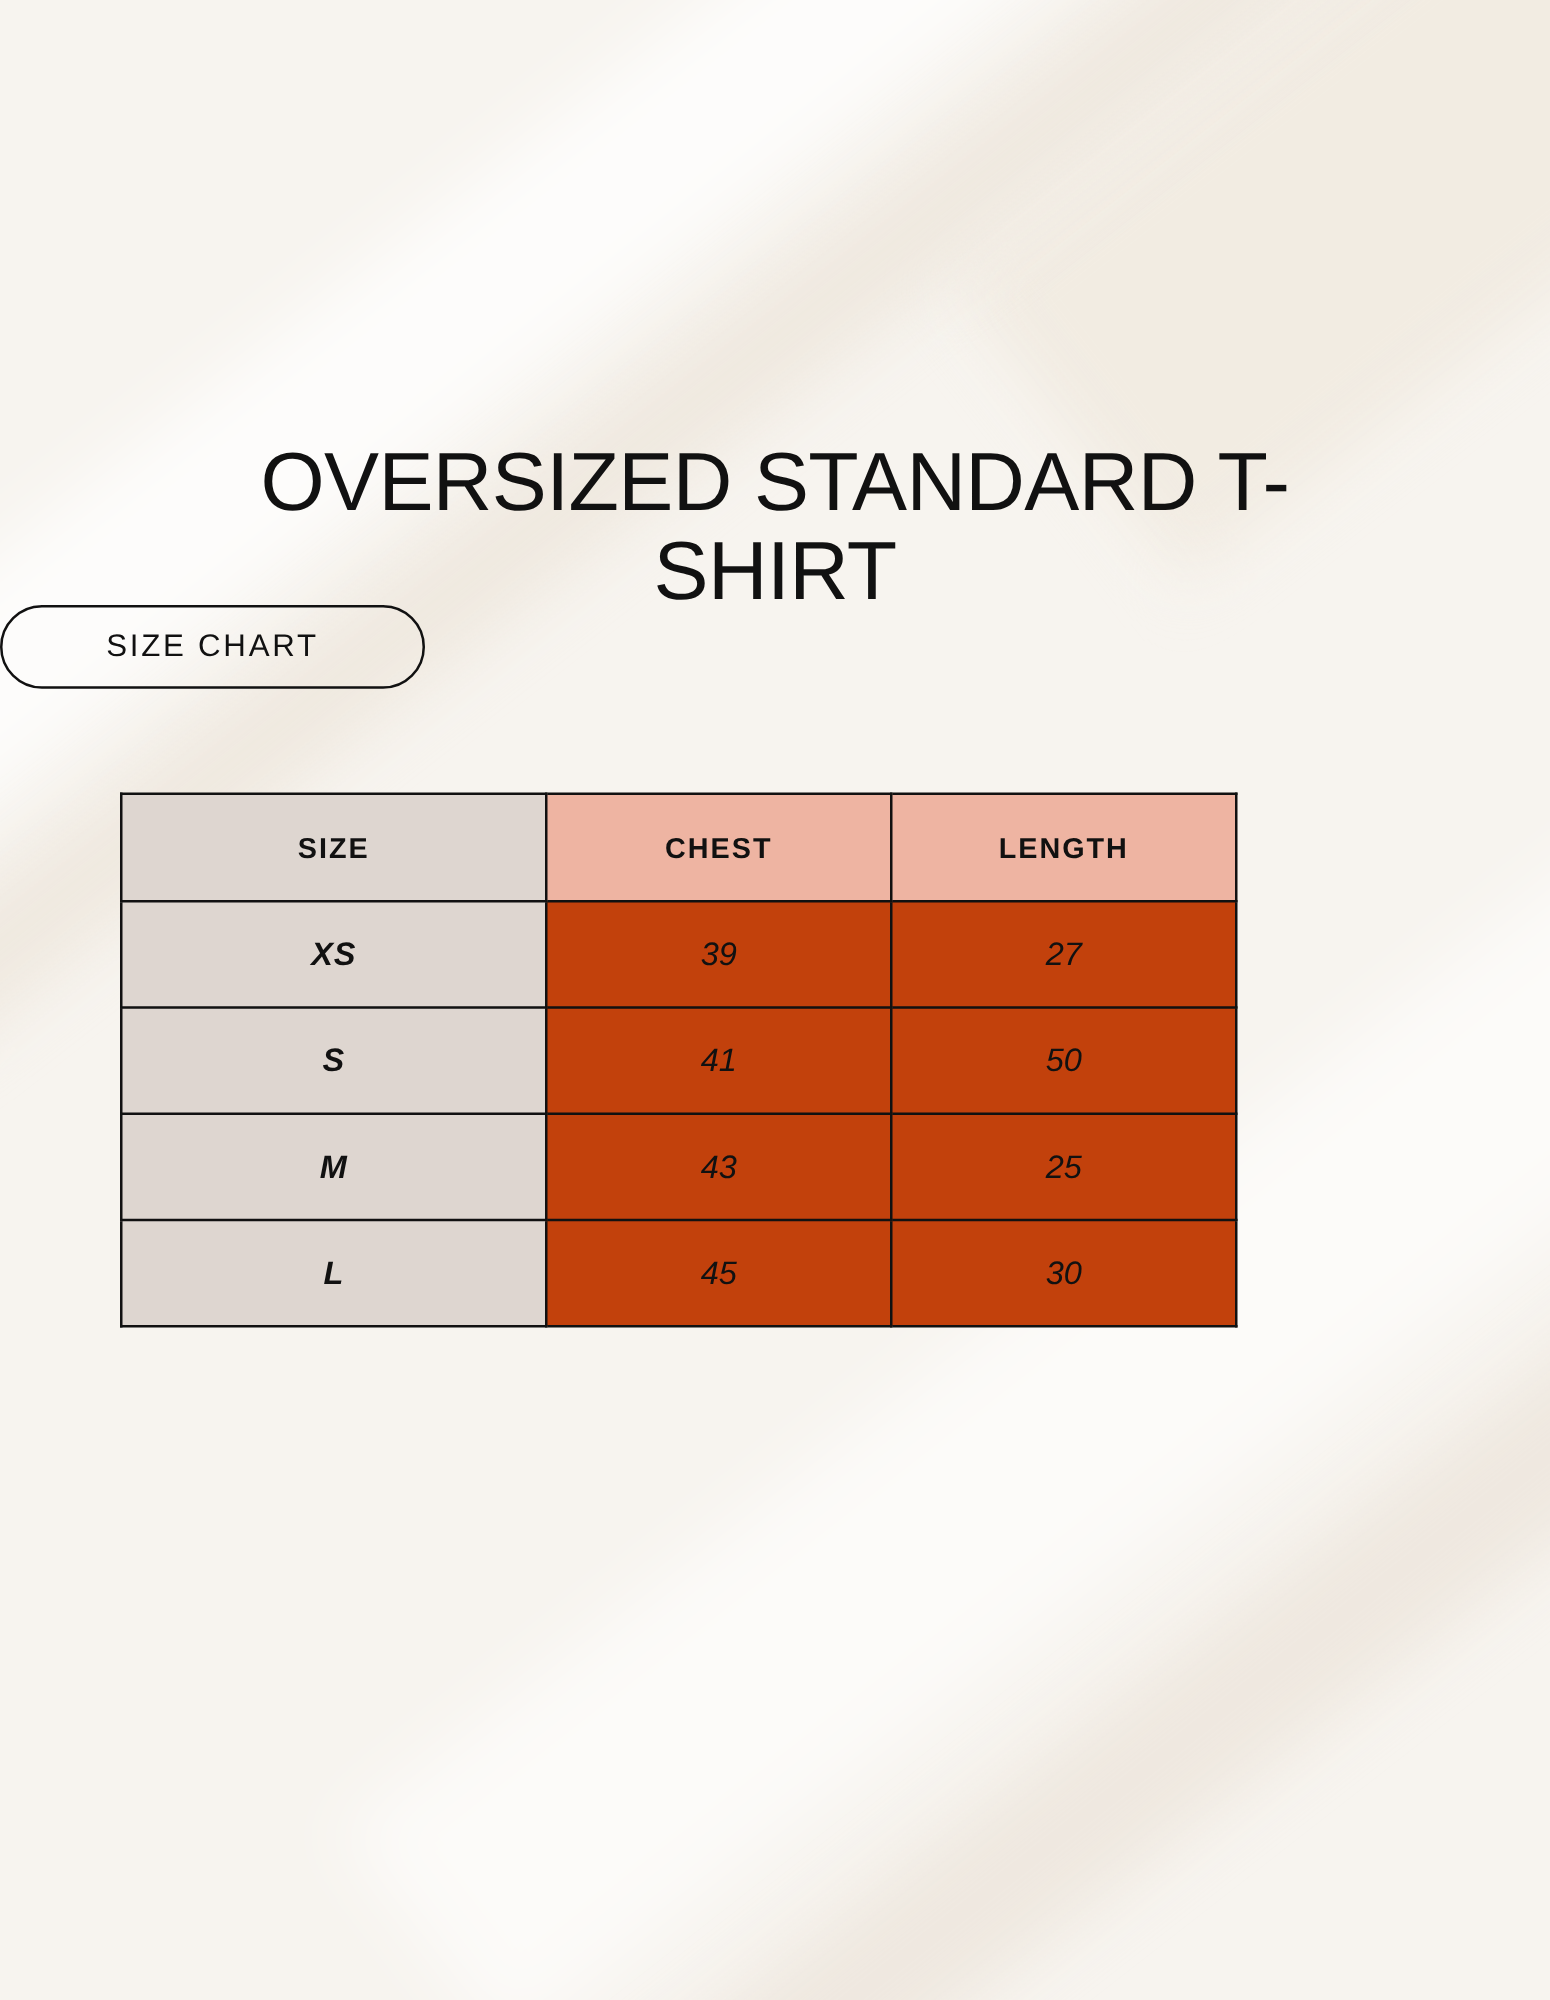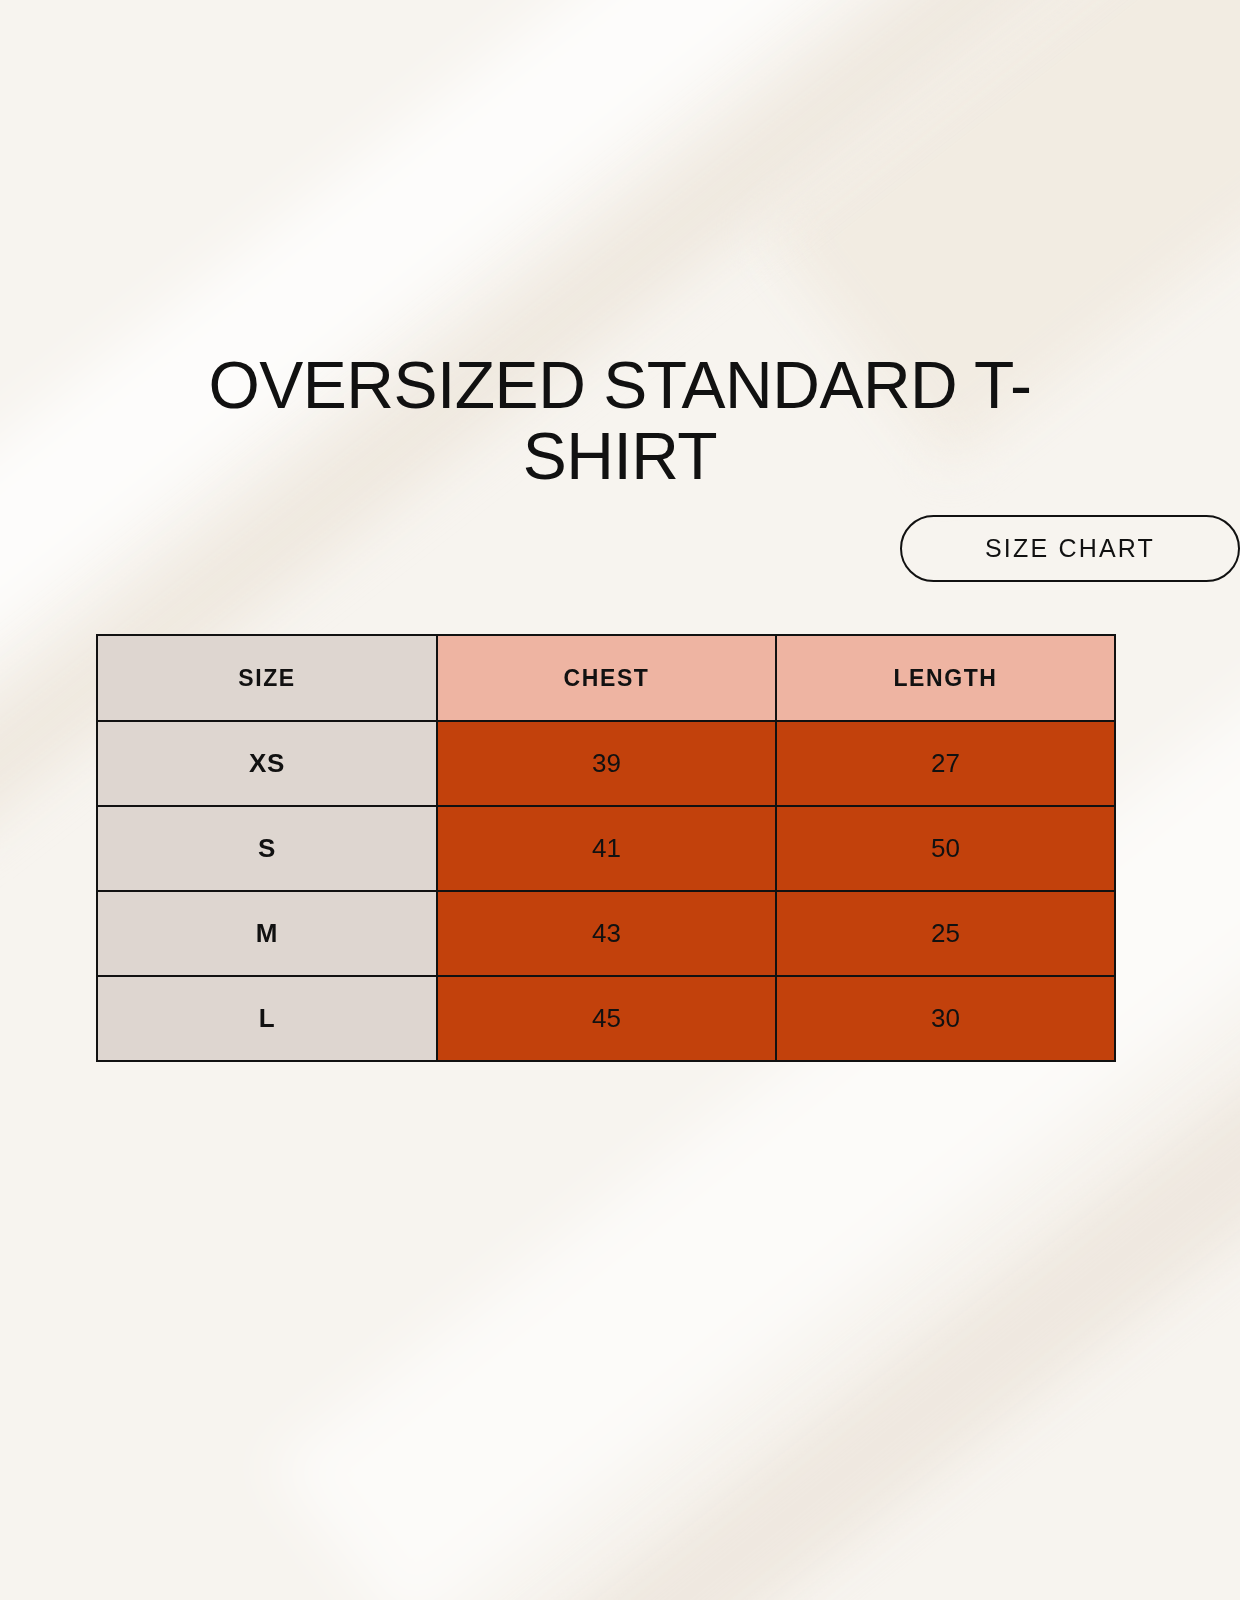--- a/index.html
+++ b/index.html
@@ -83,43 +83,43 @@
     font-weight: 400;
     color: #111;
     padding: 0 120px;
     box-sizing: border-box;
   }
 
   .pill-wrap {
     position: absolute;
     left: 0;
     right: 0;
-    top: 515px;
+    top: 484px;
     display: flex;
-    justify-content: flex-end;
+    justify-content: flex-start;
   }
   .pill {
     border: 2px solid #111;
     border-radius: 40px;
     padding: 17px 60px;
     font-size: 25px;
     letter-spacing: 2.2px;
     font-weight: 500;
     color: #111;
     background: transparent;
     min-width: 340px;
     text-align: center;
     box-sizing: border-box;
   }
 
   .table-wrap {
     position: absolute;
     left: 96px;
     top: 634px;
-    width: 1020px;
+    width: 894px;
   }
 
   table.size-table {
     width: 100%;
     border-collapse: collapse;
     table-layout: fixed;
   }
   table.size-table th,
   table.size-table td {
     border: 2px solid #111;
@@ -145,20 +145,21 @@
     font-weight: 700;
     letter-spacing: 0.6px;
   }
   td.cell-val {
     background: #c2410c;
     font-size: 26px;
     font-weight: 400;
   }
   table.size-table tbody tr {
     height: 85px;
+    font-style: italic;
   }
 
   .footnote {
     position: absolute;
     left: 96px;
     top: 1232px;
     width: 1020px;
     text-align: right;
     font-size: 20px;
     font-weight: 600;

